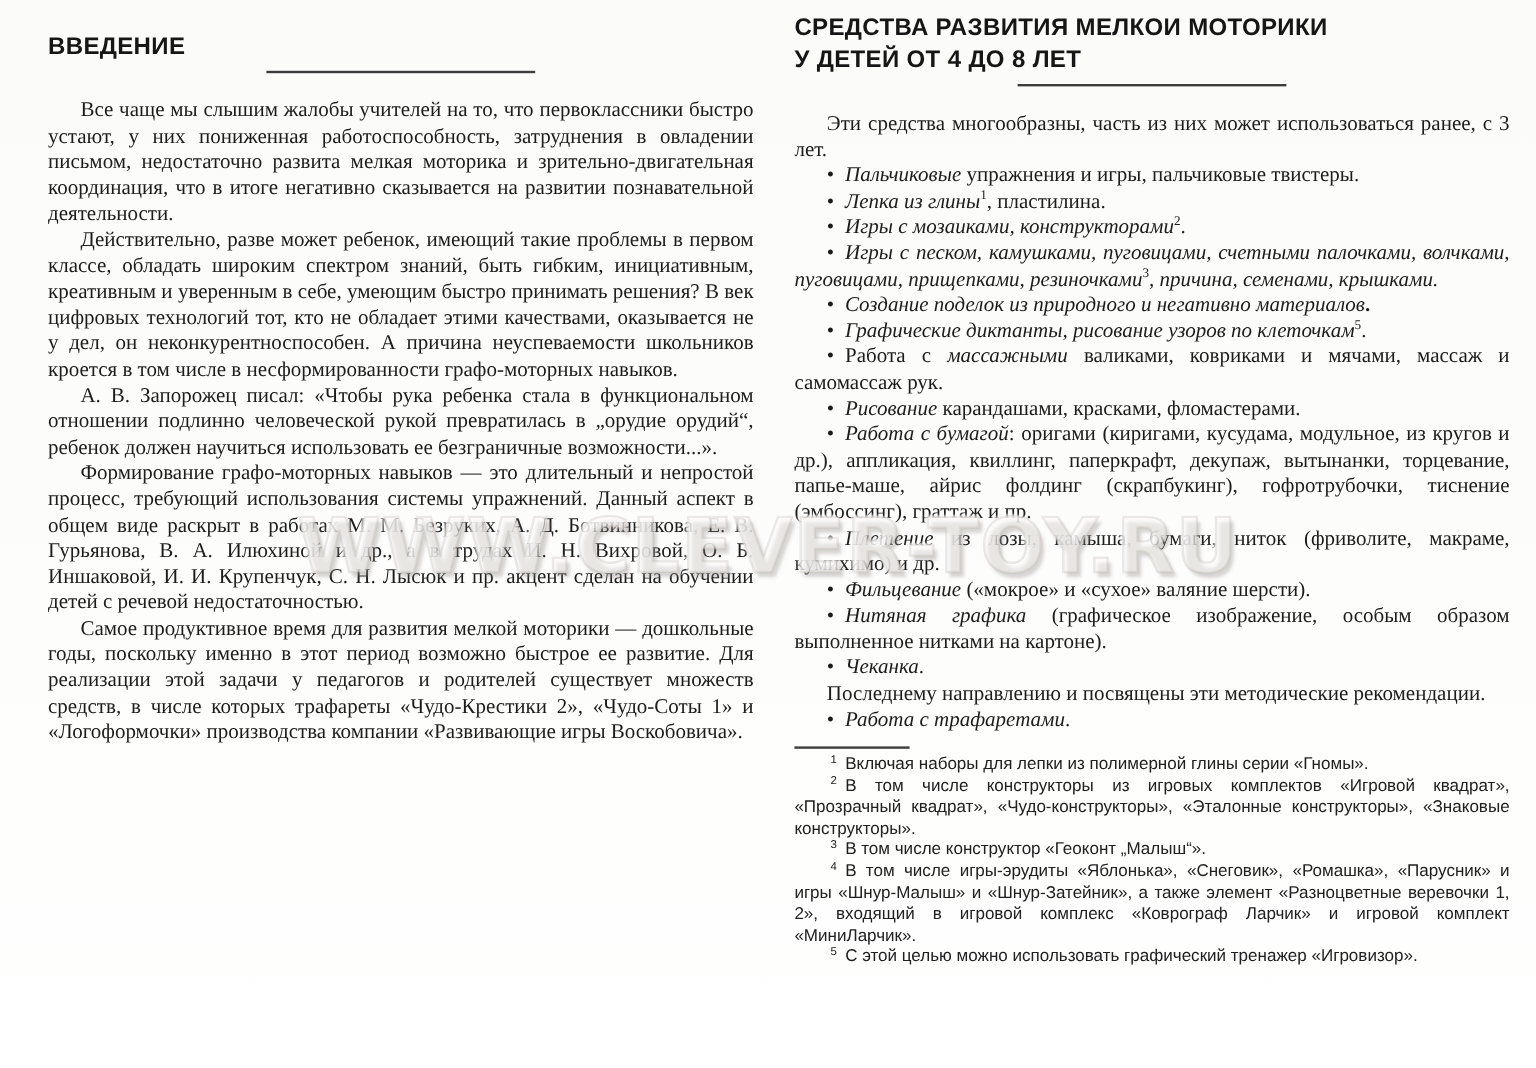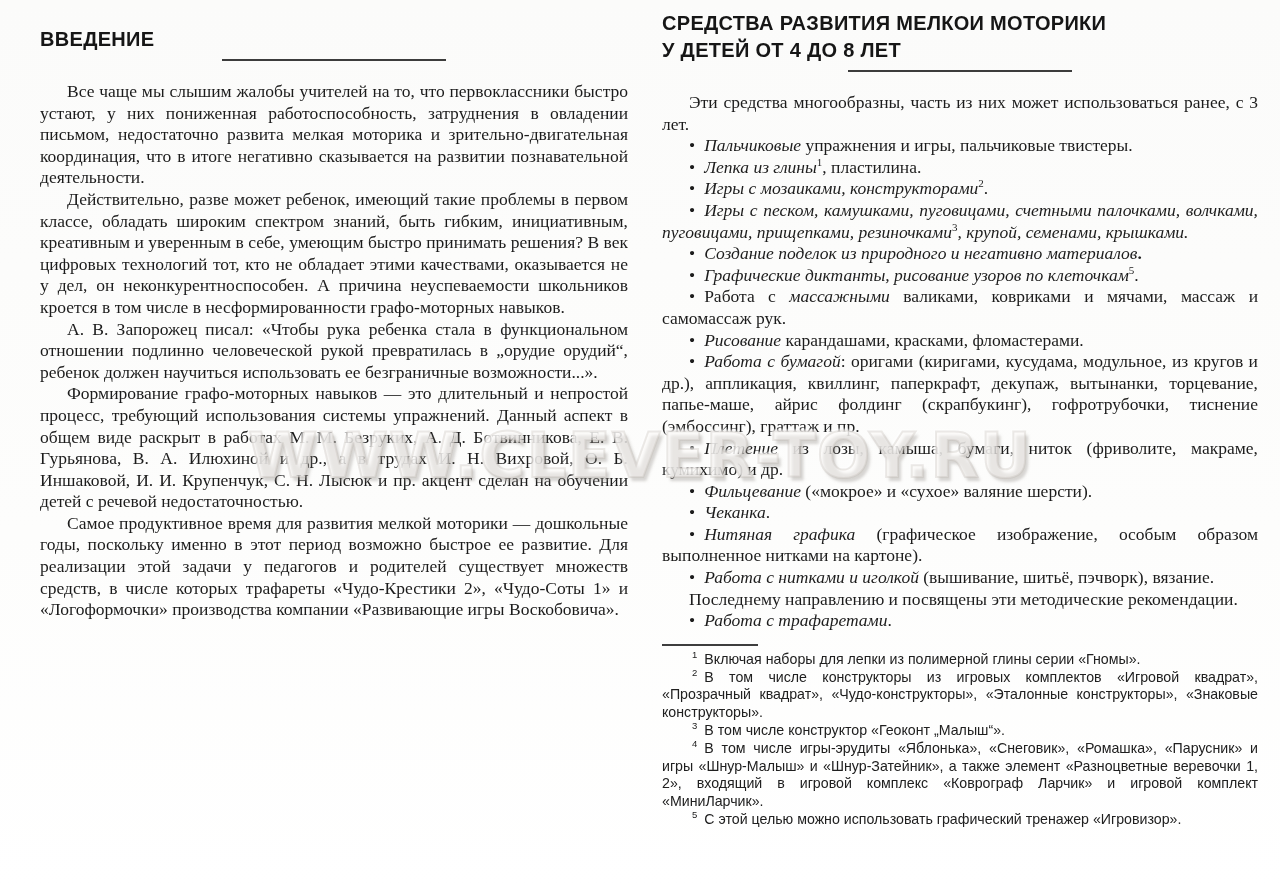--- a/index.html
+++ b/index.html
@@ -52,31 +52,30 @@
     <h1 class="ptitle">
       <span class="tline">СРЕДСТВА РАЗВИТИЯ МЕЛКОИ МОТОРИКИ</span>
       <span class="tline">У ДЕТЕЙ ОТ 4 ДО 8 ЛЕТ</span>
     </h1>
     <div class="trule"></div>
     <div class="pbody" id="right-body">
         <p><span>Эти средства многообразны, часть из них может использоваться ранее, с 3 лет.</span></p>
         <p><span class="bullet-glyph">•</span><span class="it">Пальчиковые</span><span> упражнения и игры, пальчиковые твистеры.</span></p>
         <p><span class="bullet-glyph">•</span><span class="it">Лепка из глины</span><sup>1</sup><span>, пластилина.</span></p>
         <p><span class="bullet-glyph">•</span><span class="it">Игры с мозаиками, конструкторами</span><sup>2</sup><span>.</span></p>
-        <p><span class="bullet-glyph">•</span><span class="it">Игры с песком, камушками, пуговицами, счетными палочками, волчками, пуговицами, прищепками, резиночками</span><sup>3</sup><span class="it">, крупой, семенами, крышками.</span></p>
+        <p><span class="bullet-glyph">•</span><span class="it">Игры с песком, камушками, пуговицами, счетными палочками, волчками, пуговицами, прищепками, резиночками</span><sup>3</sup><span class="it">, причина, семенами, крышками.</span></p>
         <p><span class="bullet-glyph">•</span><span class="it">Создание поделок из природного и негативно материалов</span><span class="bd">.</span></p>
         <p><span class="bullet-glyph">•</span><span class="it">Графические диктанты, рисование узоров по клеточкам</span><sup>5</sup><span>.</span></p>
         <p><span class="bullet-glyph">•</span><span>Работа с </span><span class="it">массажными</span><span> валиками, ковриками и мячами, массаж и самомассаж рук.</span></p>
         <p><span class="bullet-glyph">•</span><span class="it">Рисование</span><span> карандашами, красками, фломастерами.</span></p>
         <p><span class="bullet-glyph">•</span><span class="it">Работа с бумагой</span><span>: оригами (киригами, кусудама, модульное, из кругов и др.), аппликация, квиллинг, паперкрафт, декупаж, вытынанки, торцевание, папье-маше, айрис фолдинг (скрапбукинг), гофротрубочки, тиснение (эмбоссинг), граттаж и пр.</span></p>
         <p><span class="bullet-glyph">•</span><span class="it">Плетение</span><span> из лозы, камыша, бумаги, ниток (фриволите, макраме, кумихимо) и др.</span></p>
         <p><span class="bullet-glyph">•</span><span class="it">Фильцевание</span><span> («мокрое» и «сухое» валяние шерсти).</span></p>
+        <p><span class="bullet-glyph">•</span><span class="it">Нитяная графика</span><span> (графическое изображение, особым образом выполненное нитками на картоне).</span></p>
         <p><span class="bullet-glyph">•</span><span class="it">Чеканка</span><span>.</span></p>
-        <p><span class="bullet-glyph">•</span><span class="it">Нитяная графика</span><span> (графическое изображение, особым образом выполненное нитками на картоне).</span></p>
-        <p><span class="bullet-glyph">•</span><span class="it">Работа с нитками и иголкой</span><span> (вышивание, шитьё, пэчворк), вязание.</span></p>
         <p><span>Последнему направлению и посвящены эти методические рекомендации.</span></p>
         <p><span class="bullet-glyph">•</span><span class="it">Работа с трафаретами</span><span>.</span></p>
       </div>
     <div class="fnrule"></div>
     <div class="footnotes" id="footnotes">
         <p><sup>1</sup><span>Включая наборы для лепки из полимерной глины серии «Гномы».</span></p>
         <p><sup>2</sup><span>В том числе конструкторы из игровых комплектов «Игровой квадрат», «Прозрачный квадрат», «Чудо-конструкторы», «Эталонные конструкторы», «Знаковые конструкторы».</span></p>
         <p><sup>3</sup><span>В том числе конструктор «Геоконт „Малыш“».</span></p>
         <p><sup>4</sup><span>В том числе игры-эрудиты «Яблонька», «Снеговик», «Ромашка», «Парусник» и игры «Шнур-Малыш» и «Шнур-Затейник», а также элемент «Разноцветные веревочки 1, 2», входящий в игровой комплекс «Коврограф Ларчик» и игровой комплект «МиниЛарчик».</span></p>
         <p><sup>5</sup><span>С этой целью можно использовать графический тренажер «Игровизор».</span></p>

